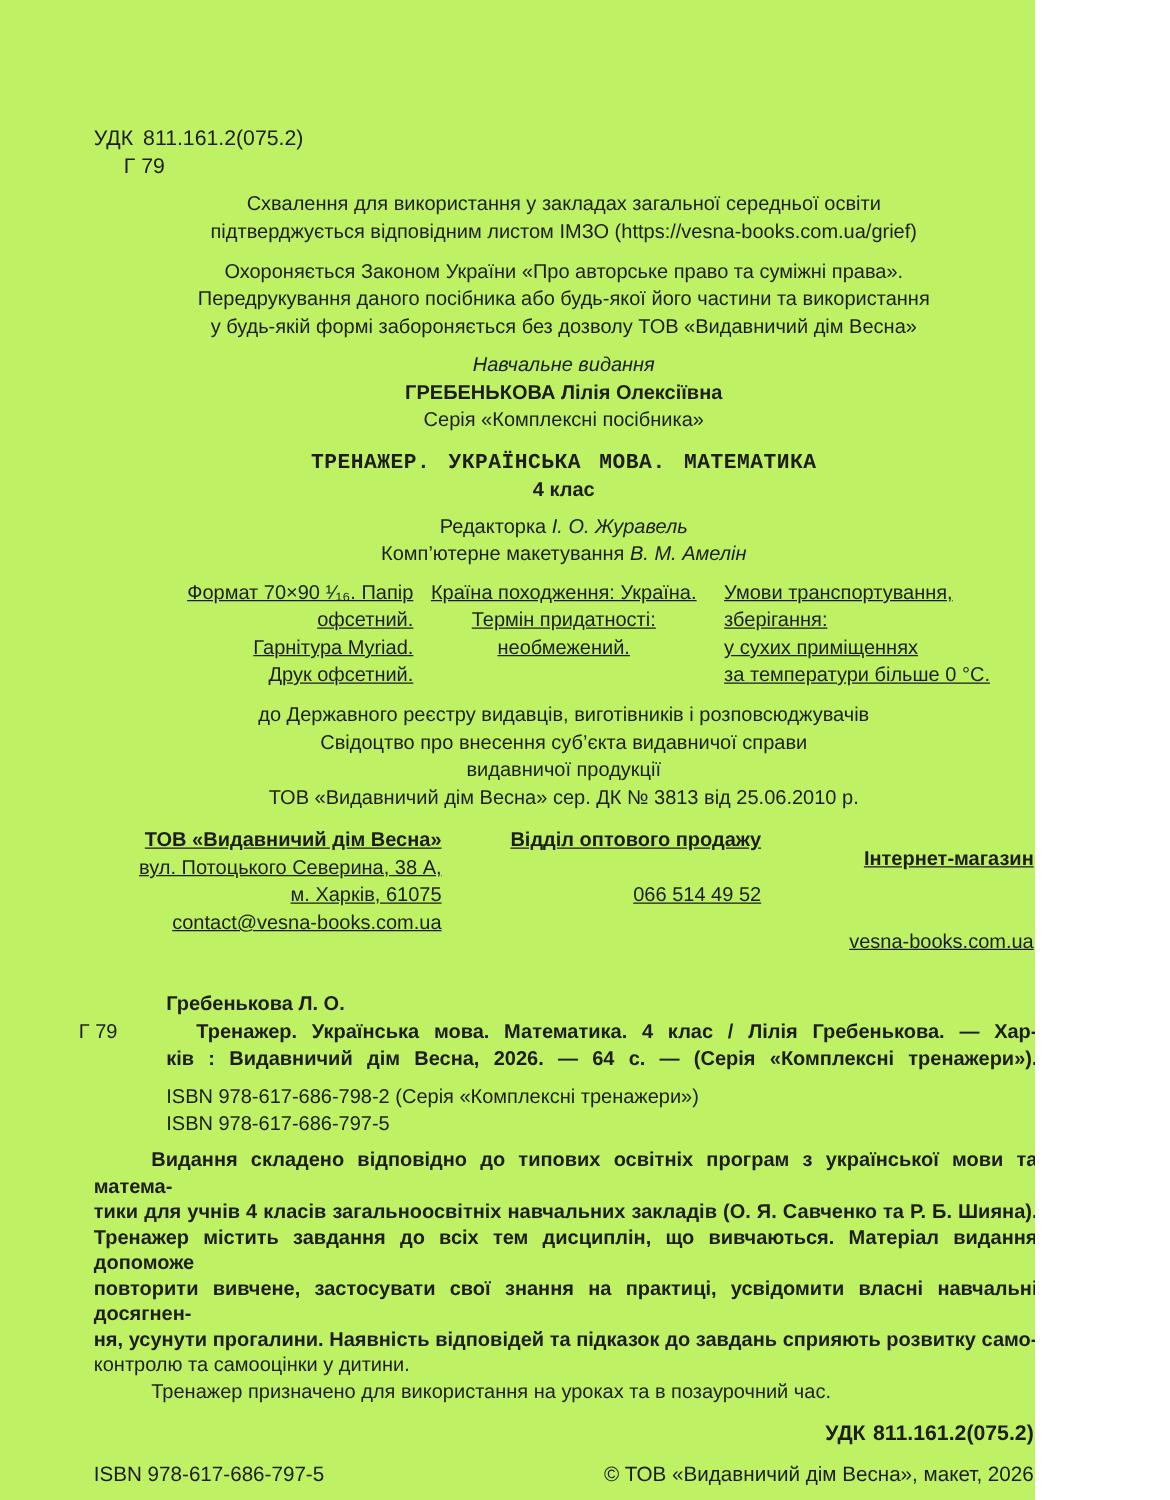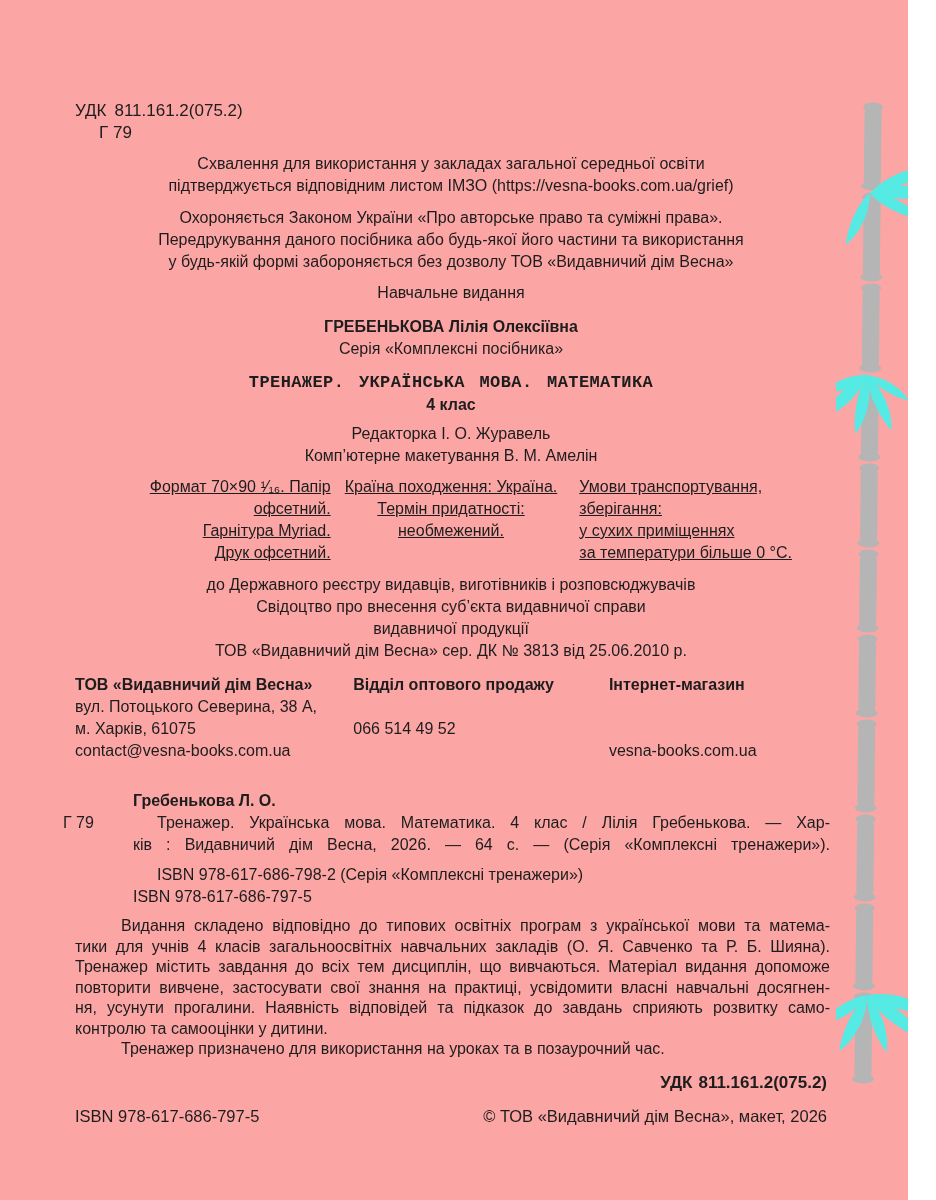--- a/index.html
+++ b/index.html
@@ -1,61 +1,61 @@
 <!DOCTYPE html>
 <html><head>
 <meta charset="utf-8">
 <style>
   html,body{margin:0;padding:0;background:#ffffff;}
   .page{
     position:relative;
-    width:908px;height:1200px;
-    background:#fca5a5;
+    width:828px;height:1200px;
+    background:#bef264;
     overflow:hidden;
     font-family:"Liberation Sans",sans-serif;
     color:#1d1d1d;
   }
   .content{
     position:absolute;left:75px;top:0;width:752px;
     font-size:16px;line-height:22px;
   }
   .b{font-weight:bold;}
-  .it{}
+  .it{font-style:italic;}
   .center{text-align:center;}
   
   .udc-top{margin-top:100px;font-size:17px;}
   .udc-top .val{margin-left:8px;}
   .udc-code{margin-left:24px;}
   .approval{margin-top:9px;}
   .copyright{margin-top:10px;}
   .edition{margin-top:9px;}
-  .author-block{margin-top:12px;}
+  .author-block{}
   .title-block{margin-top:12px;}
   .book-title{font-size:17px;letter-spacing:.4px;word-spacing:4px;font-family:Liberation Mono, monospace;}
   .staff{margin-top:7px;}
   
   .tech-row{margin-top:9px;display:flex;text-decoration:underline;}
   .tech-col1{width:34%;text-align:right;}
   .tech-col2{width:32%;text-align:center;}
   .tech-col3{width:34%;text-align:left;padding-left:8px;box-sizing:border-box;}
   .certificate{margin-top:10px;}
   
   .contacts-row{margin-top:12px;display:flex;}
-  .contact-col{text-align:left;}
+  .contact-col{text-align:right;text-decoration:underline;}
   .contact-col1{width:37%;}
   .contact-col2{width:34%;}
-  .contact-col3{width:29%;}
+  .contact-col3{width:29%;margin-top:15px;}
   .line-gap{height:22px;}
   
   .card{margin-top:28px;margin-left:58px;position:relative;width:697px;}
   .card-code{position:absolute;left:-70px;top:22px;}
-  .jline{text-align:justify;text-align-last:justify;}
+  .jline{text-align:justify;text-align-last:justify;font-weight:bold;}
   .ind24{text-indent:24px;}
   .isbn-block{margin-top:8px;}
-  .isbn-1{margin-left:24px;}
+  .isbn-1{}
   
   .annotation{margin-top:8px;line-height:20.5px;width:755px;}
   .ind46{text-indent:46px;}
   .udc-bottom{margin-top:12px;text-align:right;font-size:17px;}
   .udc-bottom .val{margin-left:6px;}
   .footer-row{margin-top:11px;display:flex;justify-content:space-between;font-size:16.5px;}
   
   .bamboo{position:absolute;left:836px;top:95px;width:100px;height:1000px;}
 </style>
 </head>

